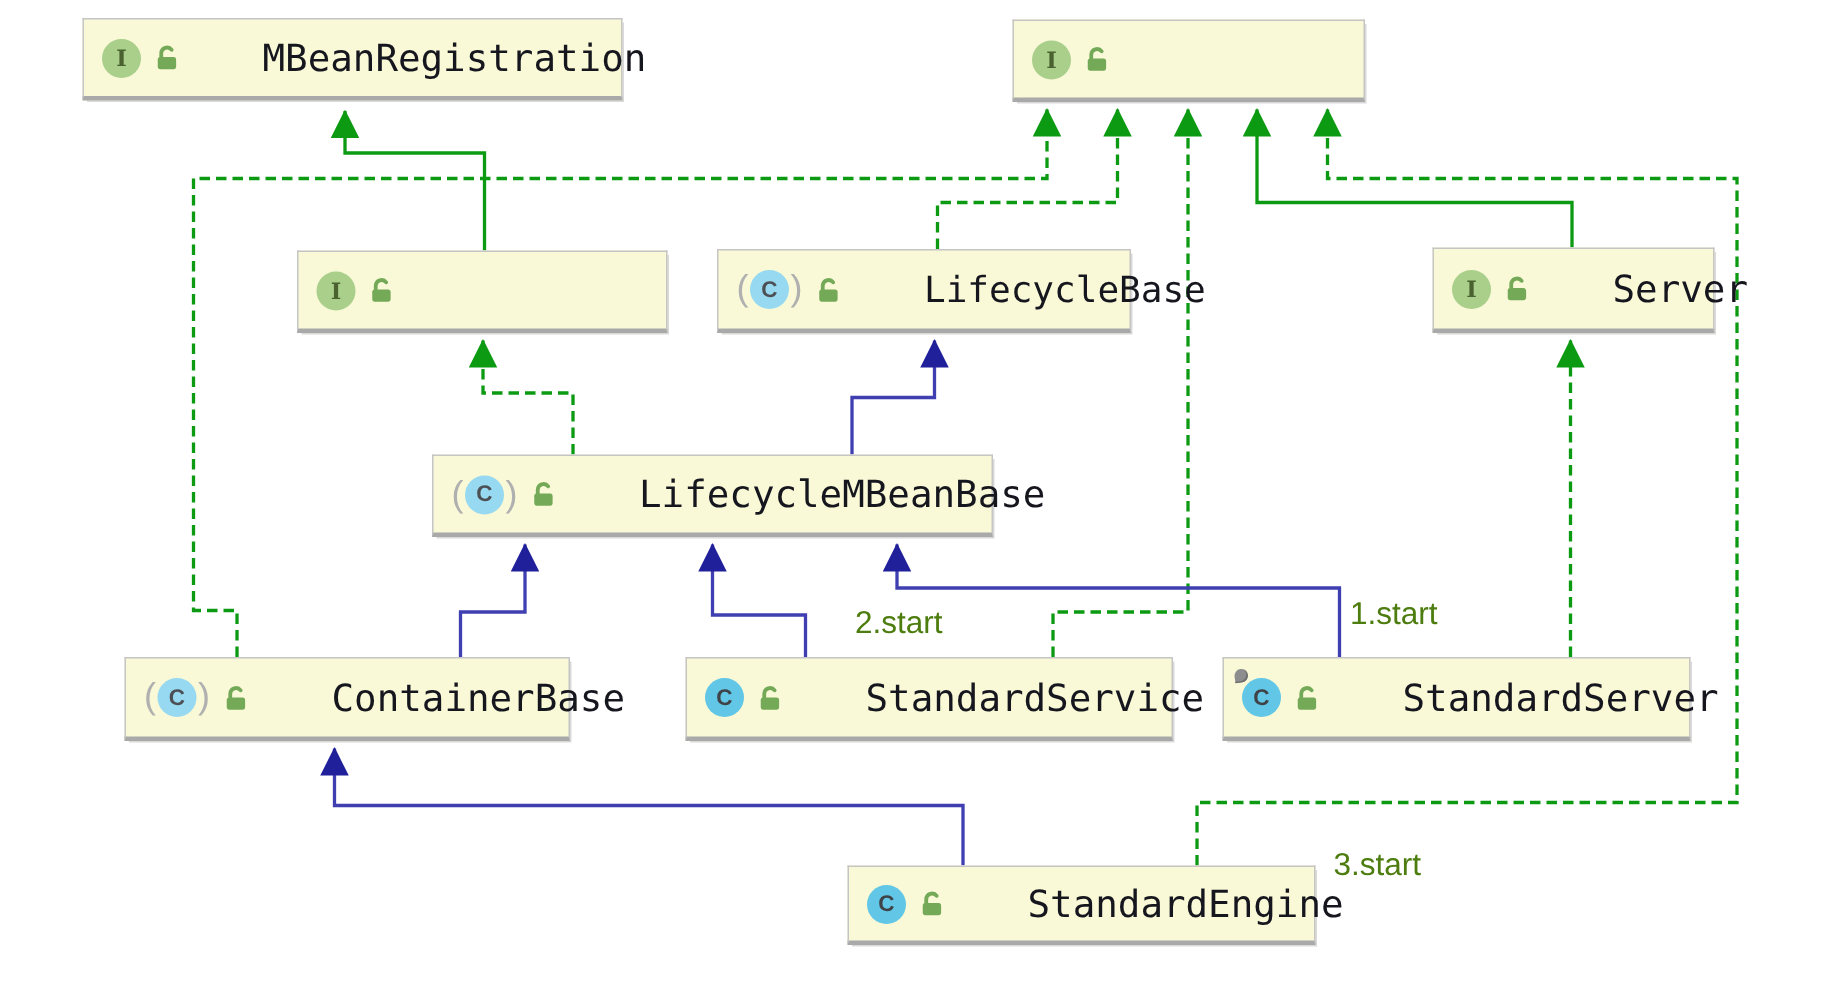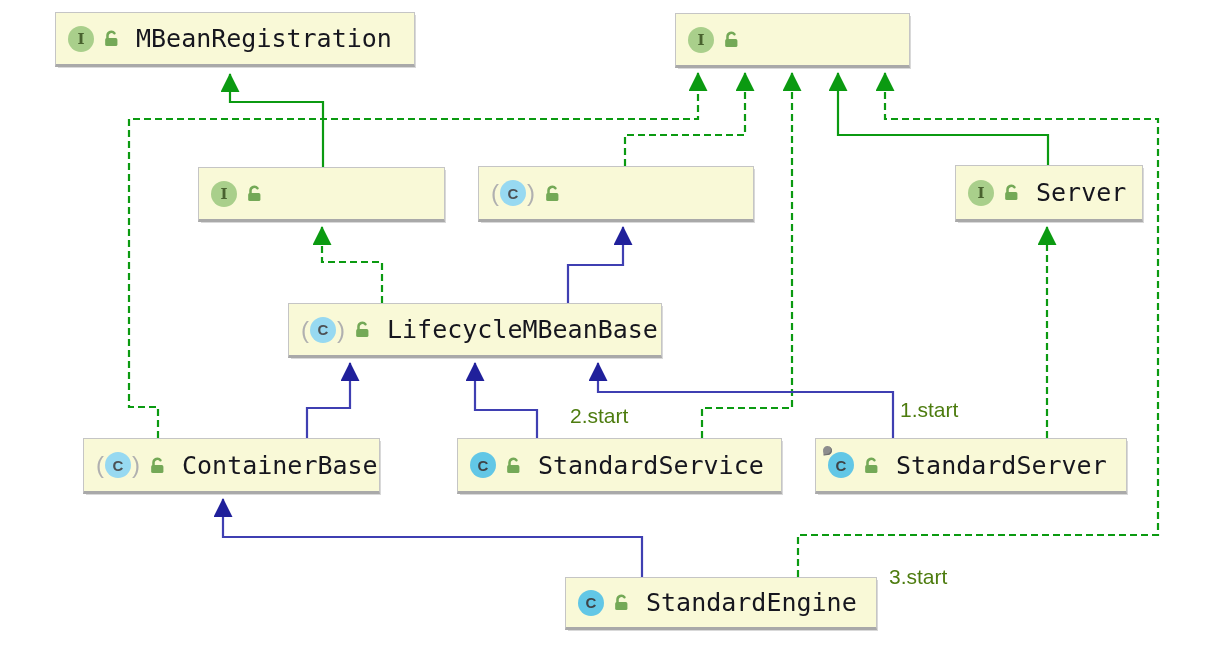--- a/index.html
+++ b/index.html
@@ -9,20 +9,21 @@
   }
   #edges{position:absolute;left:0;top:0;width:1231px;height:661px;}
   .node{
     position:absolute;display:flex;align-items:center;box-sizing:border-box;
     background:#f9f9d7;border:1px solid #c5c5c5;border-bottom:3px solid #a9a9a9;
     box-shadow:2px 2px 0 -1px #d9d9d9;padding-left:12px;white-space:nowrap;
   }
   .node .lbl{
     font-size:25px;color:#16161e;letter-spacing:0px;
     font-family:"DejaVu Sans Mono","Liberation Mono",monospace;
+    margin-left:39px;
   }
   .ic{
     position:relative;display:inline-flex;align-items:center;justify-content:center;
     width:26px;height:26px;border-radius:50%;margin-right:8px;flex:0 0 auto;
     font-size:15px;font-weight:bold;
   }
   .ic-iface{background:#a9cf8b;color:#49622f;font-family:"DejaVu Serif","Liberation Serif",serif;}
   .ic-class{background:#62c7e6;color:#3f4347;font-family:"Liberation Sans",sans-serif;}
   .ic-abstract{background:#97d9f1;color:#4c5054;font-family:"Liberation Sans",sans-serif;}
   .paren{color:#b0b0b0;font-size:24px;font-weight:normal;flex:0 0 auto;
@@ -106,20 +107,21 @@
   <div class="node" style="left:478px;top:166px;width:276px;height:56px">
     <span class="paren po">(</span>
     <span class="ic ic-abstract" style="margin-right:0">C</span>
     <span class="paren pc">)</span>
     <span class="lock">
       <svg width="19" height="19" viewBox="0 0 18 18">
           <path d="M5.2 9 V6.2 A3.7 3.7 0 0 1 11.8 4" fill="none" stroke="#74a957" stroke-width="2.4" stroke-linecap="round"></path>
           <rect x="3" y="8.6" width="11.6" height="7.6" rx="1.6" fill="#74a957"></rect>
         </svg>
     </span>
+    <span class="lbl" style="font-size:24px">LifecycleBase</span>
   </div>
 
   <div class="node" style="left:955px;top:165px;width:188px;height:57px">
     <span class="ic ic-iface">I</span>
     <span class="lock">
       <svg width="19" height="19" viewBox="0 0 18 18">
           <path d="M5.2 9 V6.2 A3.7 3.7 0 0 1 11.8 4" fill="none" stroke="#74a957" stroke-width="2.4" stroke-linecap="round"></path>
           <rect x="3" y="8.6" width="11.6" height="7.6" rx="1.6" fill="#74a957"></rect>
         </svg>
     </span>

